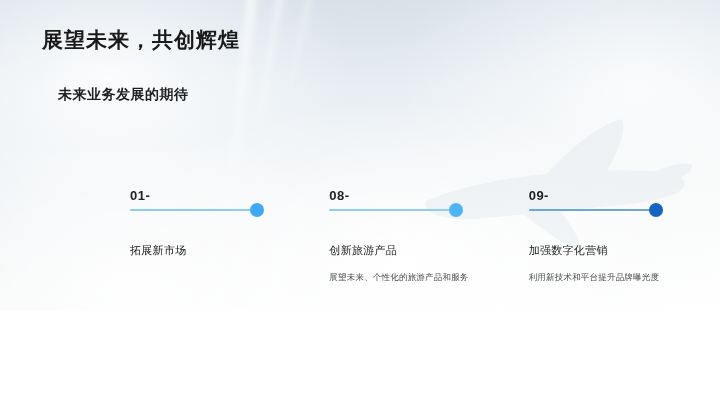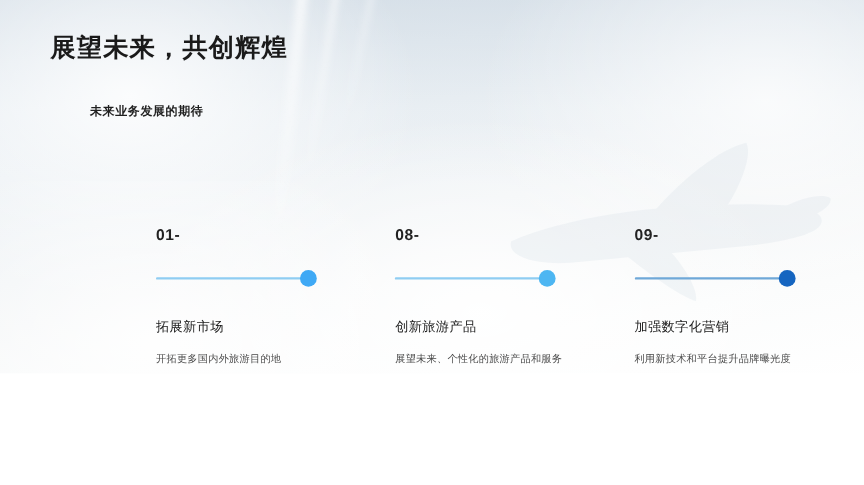--- a/index.html
+++ b/index.html
@@ -75,23 +75,23 @@
     position: absolute;
     left: 42px;
     top: 26px;
     font-size: 21px;
     font-weight: bold;
     color: #1a1a1a;
     letter-spacing: 1px;
   }
   .subtitle {
     position: absolute;
-    left: 75px;
+    left: 58px;
     top: 86px;
-    font-size: 10px;
+    font-size: 14px;
     font-weight: bold;
     color: #1f1f1f;
     letter-spacing: 0.5px;
     font-family: Liberation Mono, monospace;
   }
 
   .columns {
     position: absolute;
     left: 130px;
     top: 188px;
@@ -101,21 +101,20 @@
   }
   .col {
     width: 142px;
     position: relative;
   }
   .col-number {
     font-size: 13px;
     font-weight: bold;
     color: #222222;
     letter-spacing: 0.5px;
-    margin-bottom: 22px;
   }
   .rule-wrap {
     position: relative;
     height: 14px;
     margin-bottom: 26px;
   }
   .rule {
     position: absolute;
     left: 0;
     top: 6px;
@@ -176,21 +175,20 @@
 
   <div class="columns">
 
     <div class="col">
       <div class="col-number">01-</div>
       <div class="rule-wrap">
         <div class="rule" style="background:#8FCDF2"></div>
         <div class="dot" style="background:#3FA9F5"></div>
       </div>
       <div class="col-head">拓展新市场</div>
-      <div class="col-body">开拓更多国内外旅游目的地</div>
     </div>
 
     <div class="col">
       <div class="col-number">08-</div>
       <div class="rule-wrap">
         <div class="rule" style="background:#8FCDF2"></div>
         <div class="dot" style="background:#4DB6F2"></div>
       </div>
       <div class="col-head">创新旅游产品</div>
       <div class="col-body">展望未来、个性化的旅游产品和服务</div>

